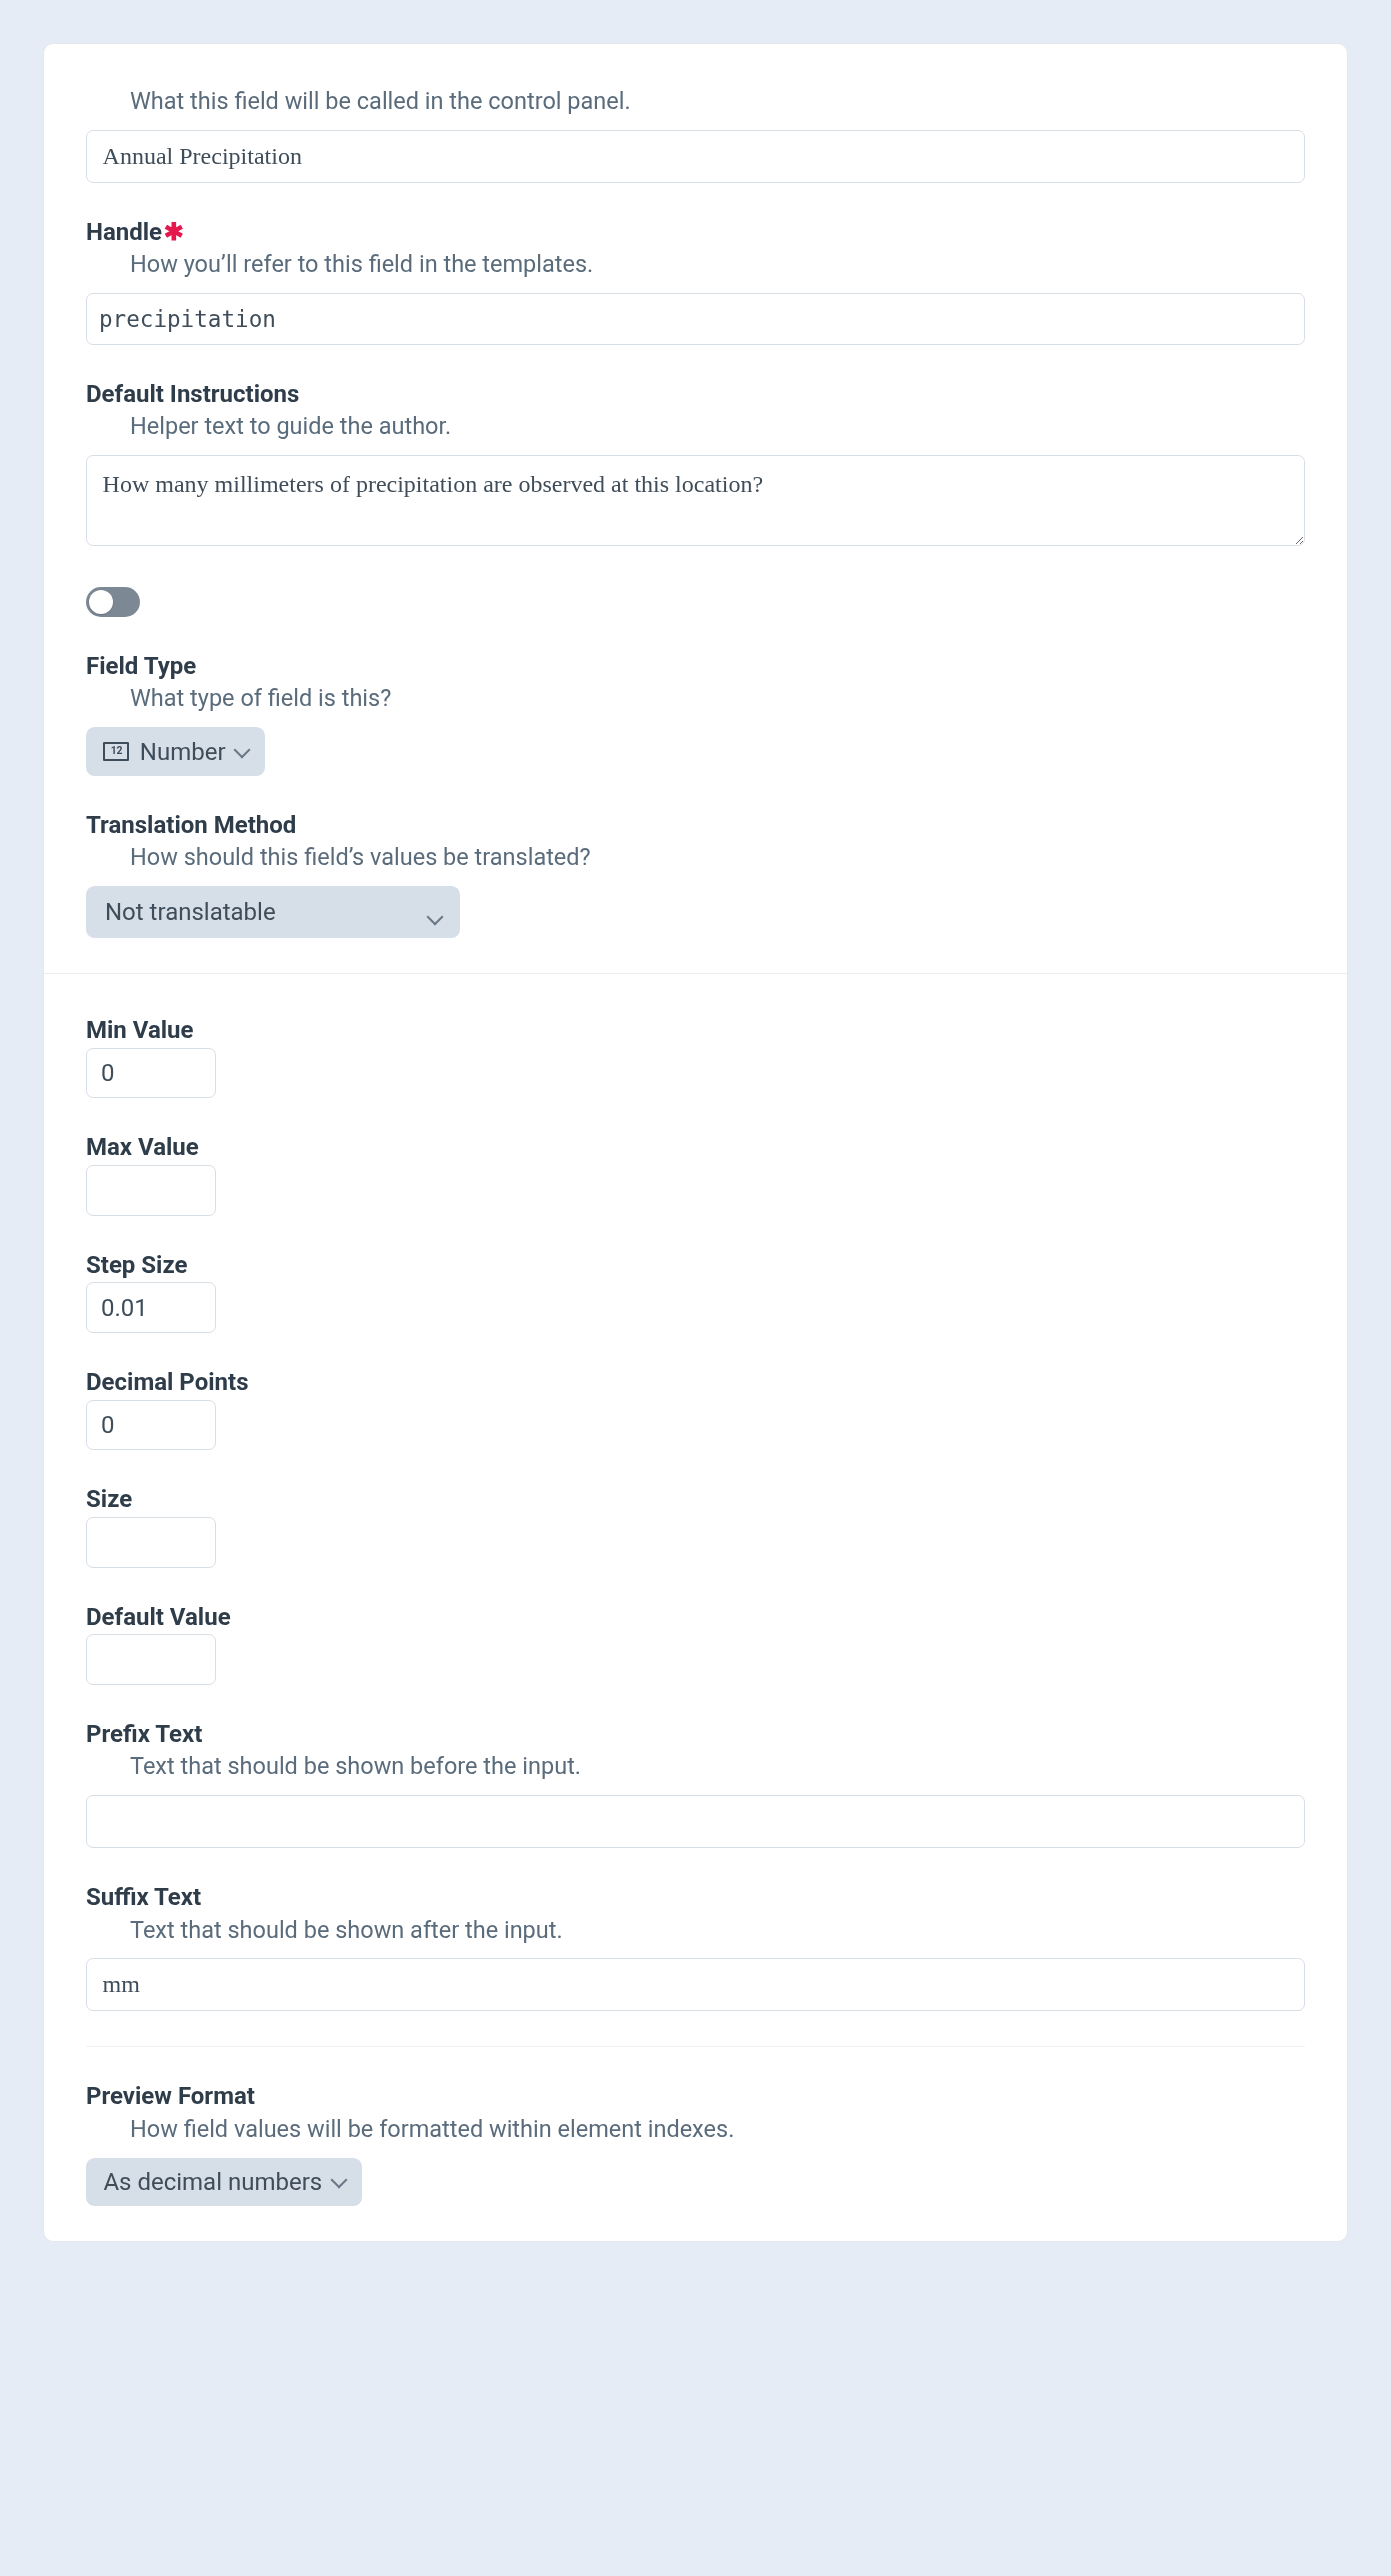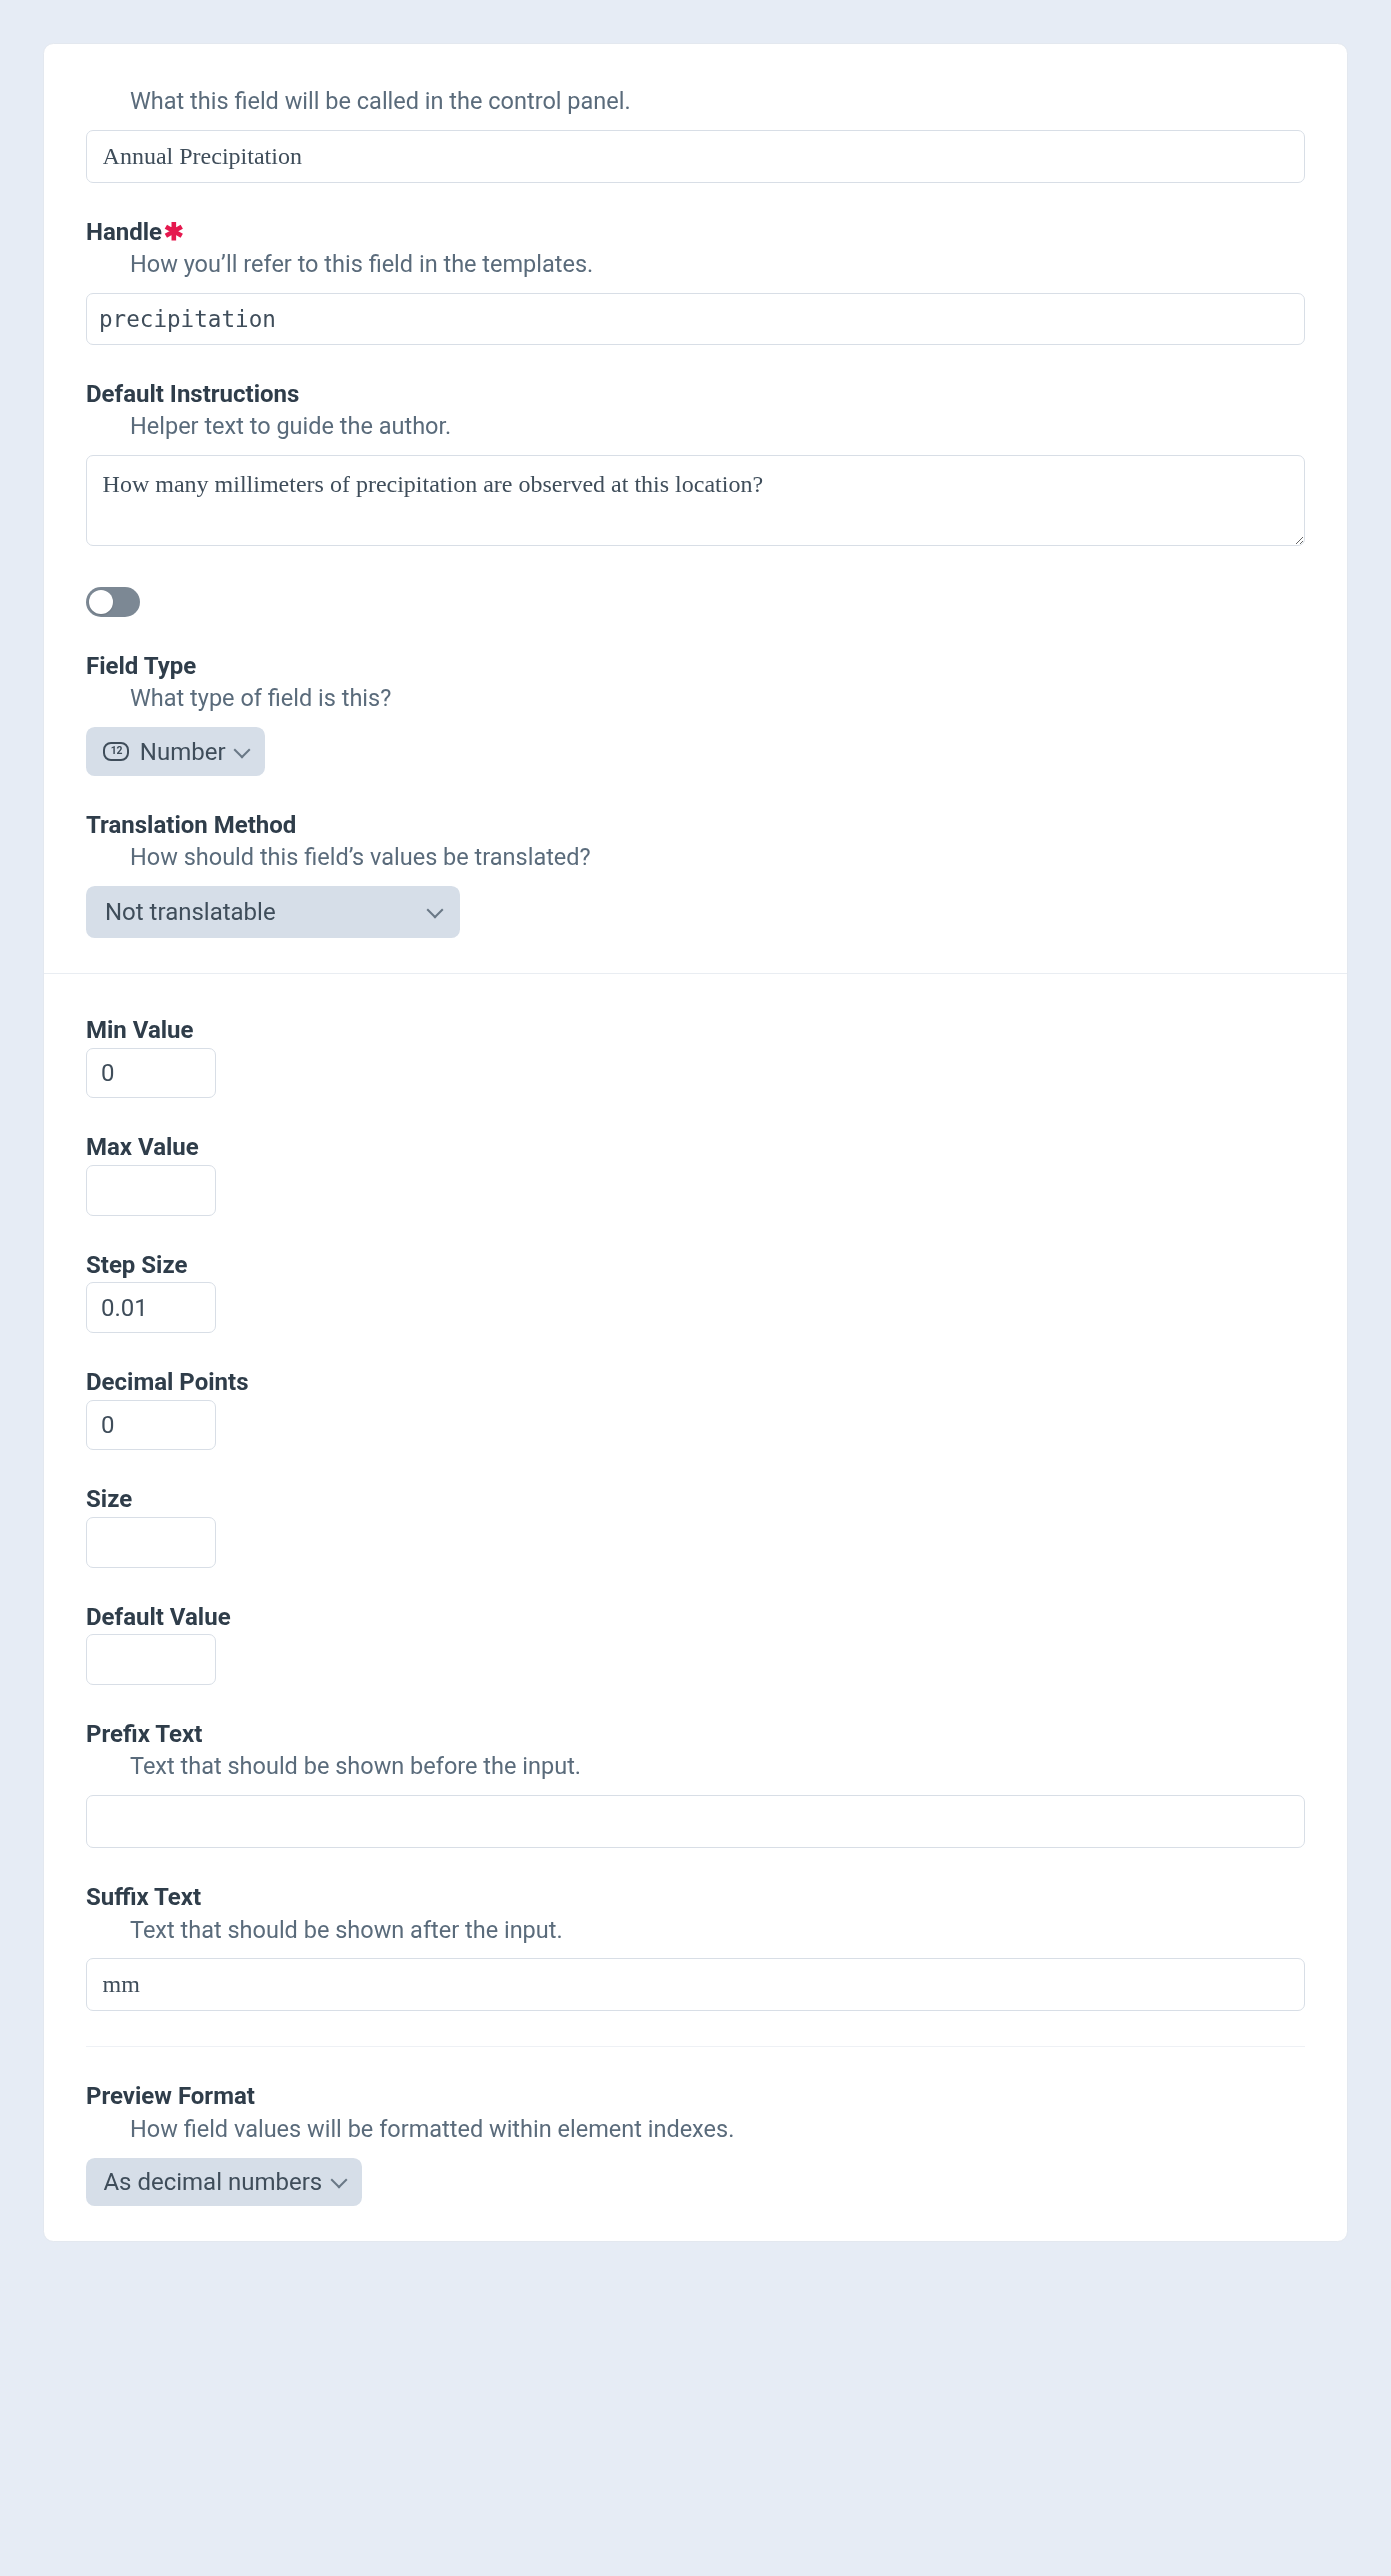--- a/index.html
+++ b/index.html
@@ -87,21 +87,21 @@
     background: #d6dee8;
     border-radius: 8.7px;
     padding: 10.4px 17.4px;
     font-size: 24px;
     color: #3f4d5a;
     cursor: pointer;
     gap: 10.4px;
   }
   .select-pill-wide {
     display: inline-flex;
-    align-items: center;
+    align-items: flex-end;
     justify-content: space-between;
     background: #d6dee8;
     border-radius: 8.7px;
     padding: 12px 19px;
     font-size: 24px;
     color: #3f4d5a;
     cursor: pointer;
     min-width: 374px;
   }
   .chev-down-outline {
@@ -110,21 +110,21 @@
     border-bottom: 2.6px solid #6a7886;
     transform: rotate(45deg);
     margin-bottom: 3.5px;
   }
   .num-icon {
     display: inline-flex;
     align-items: center;
     justify-content: center;
     width: 26px; height: 19px;
     border: 2.2px solid #3f4d5a;
-    border-radius: 8px;
+    border-radius: 1px;
     font-size: 10.4px;
     font-weight: 700;
     line-height: 1;
     letter-spacing: -0.4px;
     color: #3f4d5a;
   }
   .hr-light {
     border: none;
     border-top: 0.9px solid #eef1f5;
     margin: 33px 0 35px 0;

